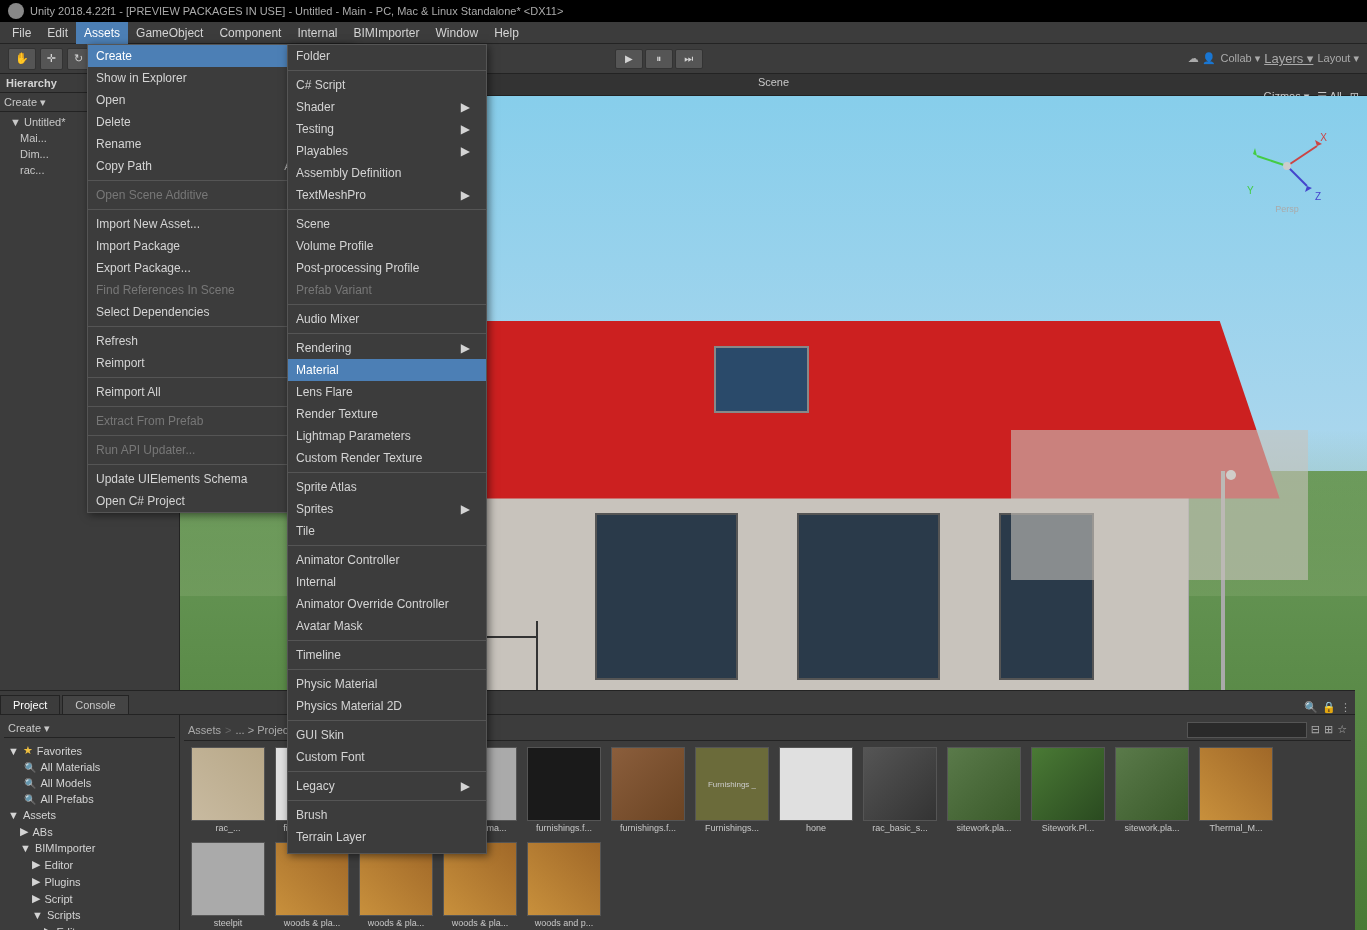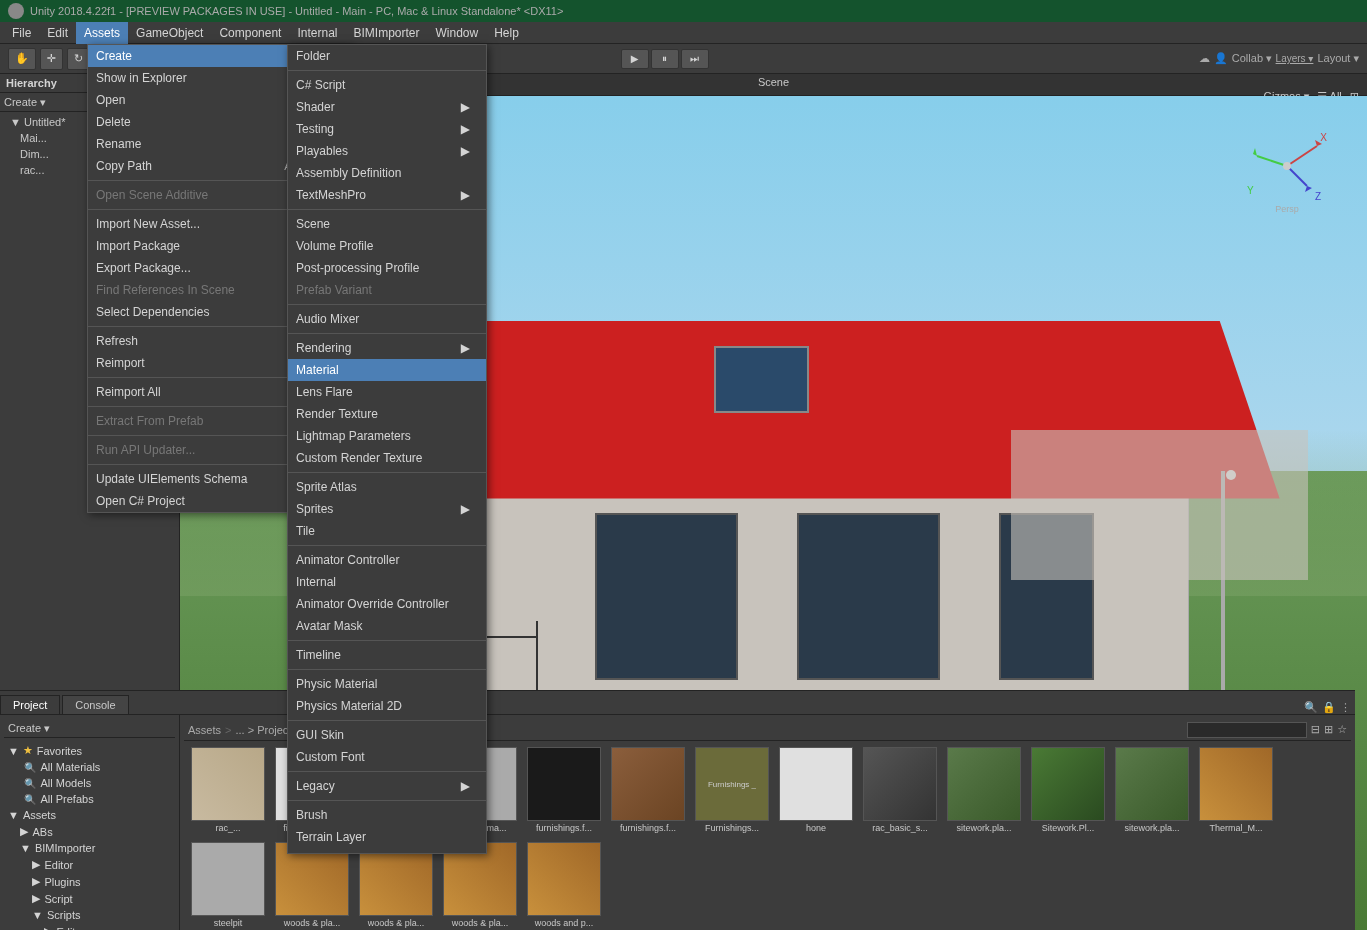--- a/index.html
+++ b/index.html
@@ -9,21 +9,21 @@
       background: #3c3c3c;
       color: #d4d4d4;
       width: 1367px;
       height: 930px;
       overflow: hidden;
       position: relative;
     }
 
     
     #title-bar {
-      background: #14532d;
+      background: #000000;
       height: 22px;
       display: flex;
       align-items: center;
       padding: 0 8px;
       color: #aaaaaa;
       font-size: 11px;
       gap: 6px;
     }
     #title-bar .unity-logo {
       width: 16px;
@@ -389,21 +389,21 @@
 
   <div style="flex:1; display:flex; justify-content:center; gap:2px;">
     <button class="play-btn">▶</button>
     <button class="play-btn">⏸</button>
     <button class="play-btn">⏭</button>
   </div>
   <div style="margin-left:auto; display:flex; gap:4px; align-items:center;">
     <span style="font-size:11px; color:#aaa;">☁</span>
     <span style="font-size:11px; color:#aaa;">👤</span>
     <span style="font-size:11px; color:#aaa;">Collab ▾</span>
-    <span style="font-size:10px; color:#aaa;text-decoration:underline;">Layers ▾</span>
+    <span style="font-size:13px; color:#aaa;text-decoration:underline;">Layers ▾</span>
     <span style="font-size:11px; color:#aaa;">Layout ▾</span>
   </div>
 </div>
 
 <div id="main-layout">
 
   <div id="hierarchy-panel">
     <div class="panel-header">
       <span>Hierarchy</span>
       <span style="margin-left:auto; font-size:10px;">🔒</span>

